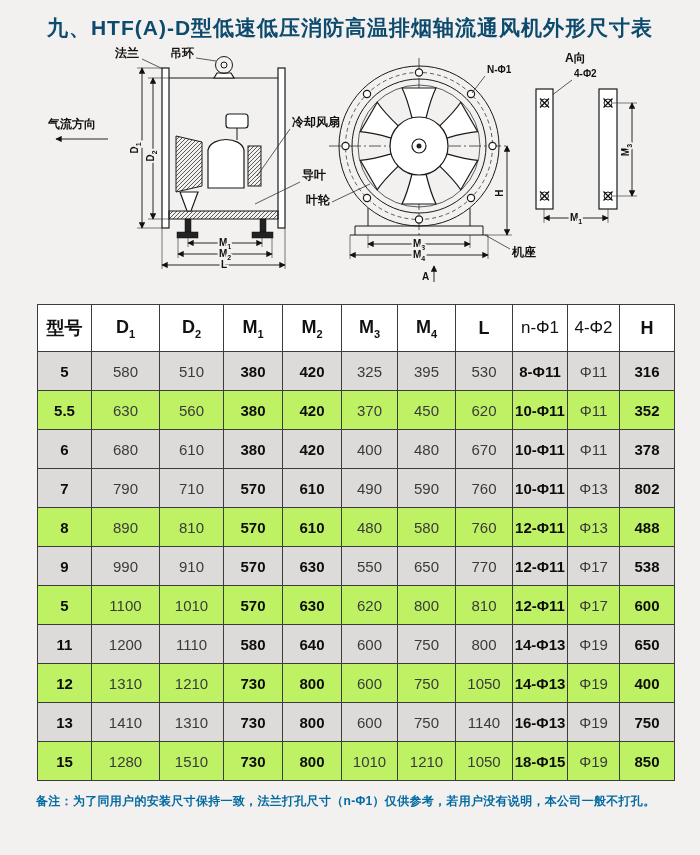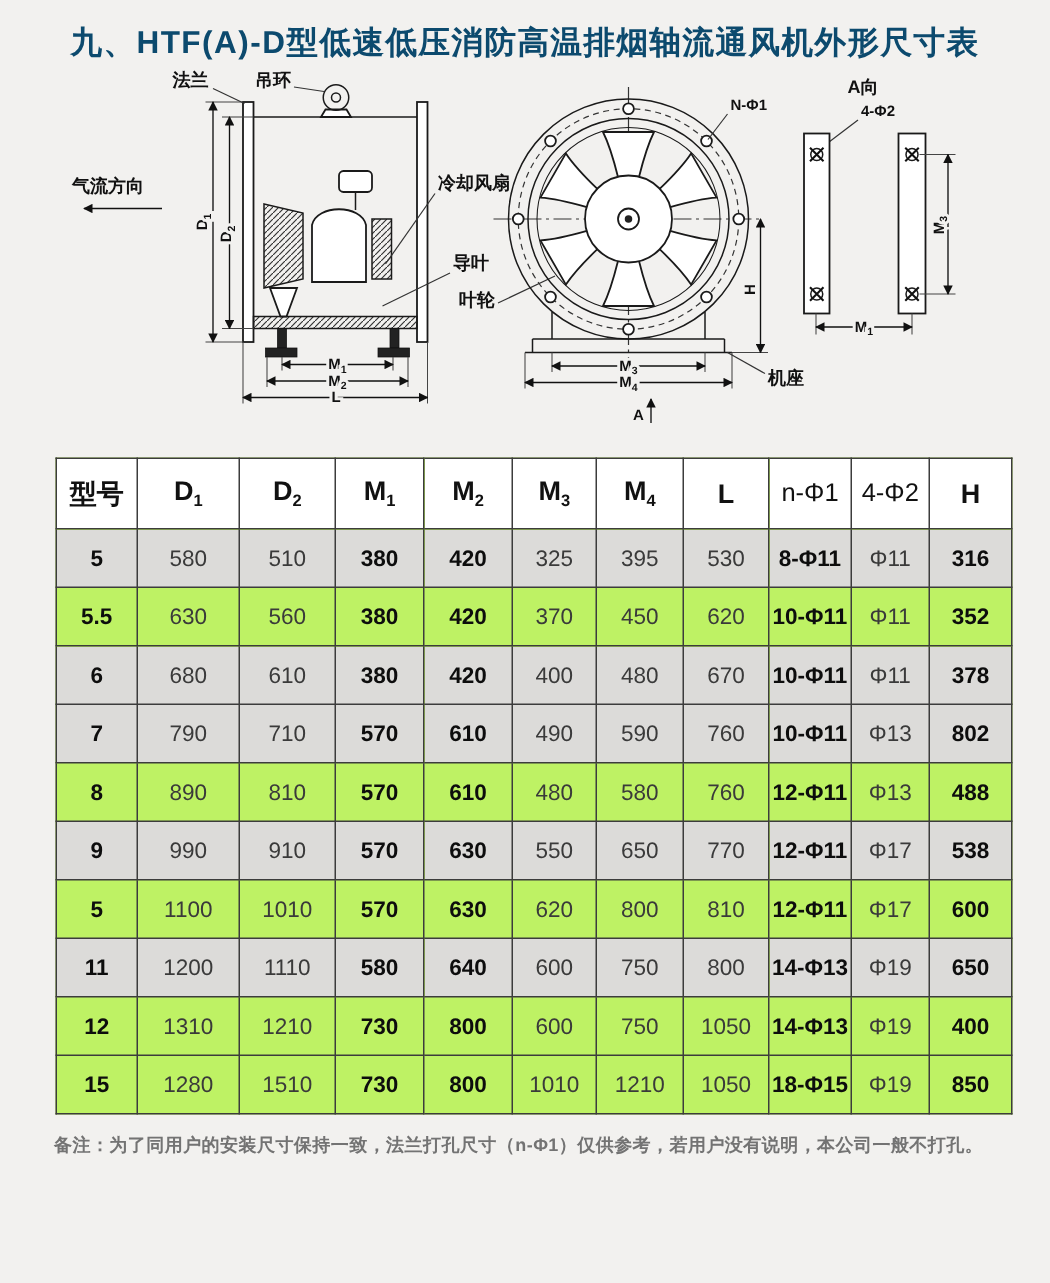--- a/index.html
+++ b/index.html
@@ -39,21 +39,21 @@
     overflow:hidden;white-space:nowrap;
   }
   table.dims thead th{height:44px;font-size:18px;font-weight:bold;background:#fff;color:#111;}
   table.dims thead th.normal{font-weight:normal;font-size:17px;}
   table.dims thead th sub{font-size:11px;}
   table.dims td{height:36px;font-size:15px;font-weight:normal;color:#3a3a3a;}
   table.dims td.b{font-weight:bold;color:#0d0d0d;}
   table.dims tr.shade td{background:#dcdbd9;}
   .note{
     margin:12px 0 0 36px;
-    font-size:12px;font-weight:bold;color:#737373;letter-spacing:0.3px;
+    font-size:12px;font-weight:bold;color:#0369a1;letter-spacing:0.3px;
   }
 </style>
 </head>
 <body>
 
 <div class="page">
 
   <h1 class="title">九、HTF(A)-D型低速低压消防高温排烟轴流通风机外形尺寸表</h1>
 
   <div class="drawing">
@@ -411,20 +411,33 @@
           <td>1210</td>
           <td class="b">730</td>
           <td class="b">800</td>
           <td>600</td>
           <td>750</td>
           <td>1050</td>
           <td class="b">14-Φ13</td>
           <td>Φ19</td>
           <td class="b">400</td>
         </tr>
+        <tr class="shade">
+          <td class="b">13</td>
+          <td>1410</td>
+          <td>1310</td>
+          <td class="b">730</td>
+          <td class="b">800</td>
+          <td>600</td>
+          <td>750</td>
+          <td>1140</td>
+          <td class="b">16-Φ13</td>
+          <td>Φ19</td>
+          <td class="b">750</td>
+        </tr>
         <tr>
           <td class="b">15</td>
           <td>1280</td>
           <td>1510</td>
           <td class="b">730</td>
           <td class="b">800</td>
           <td>1010</td>
           <td>1210</td>
           <td>1050</td>
           <td class="b">18-Φ15</td>

